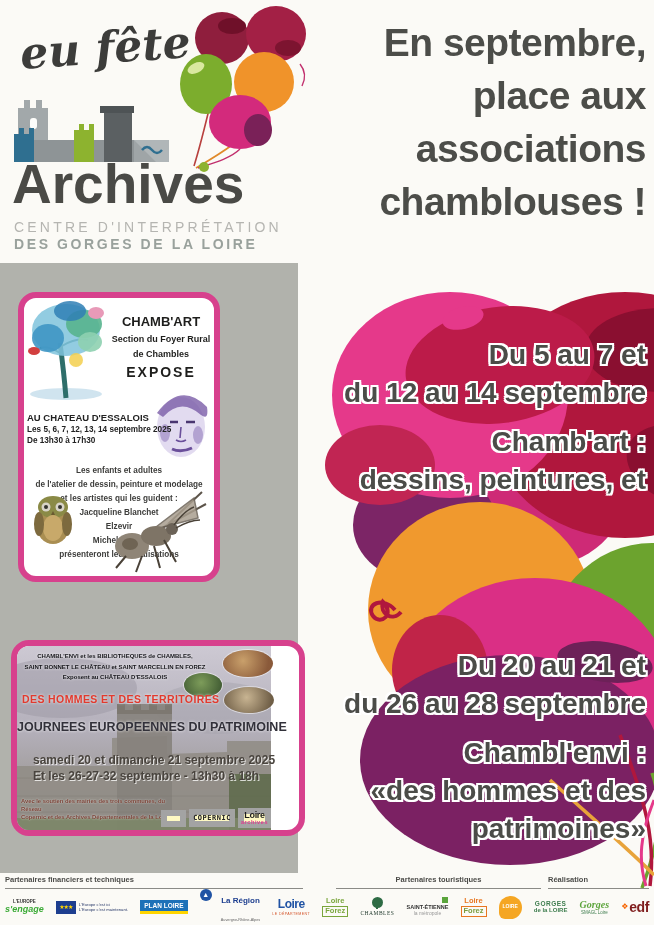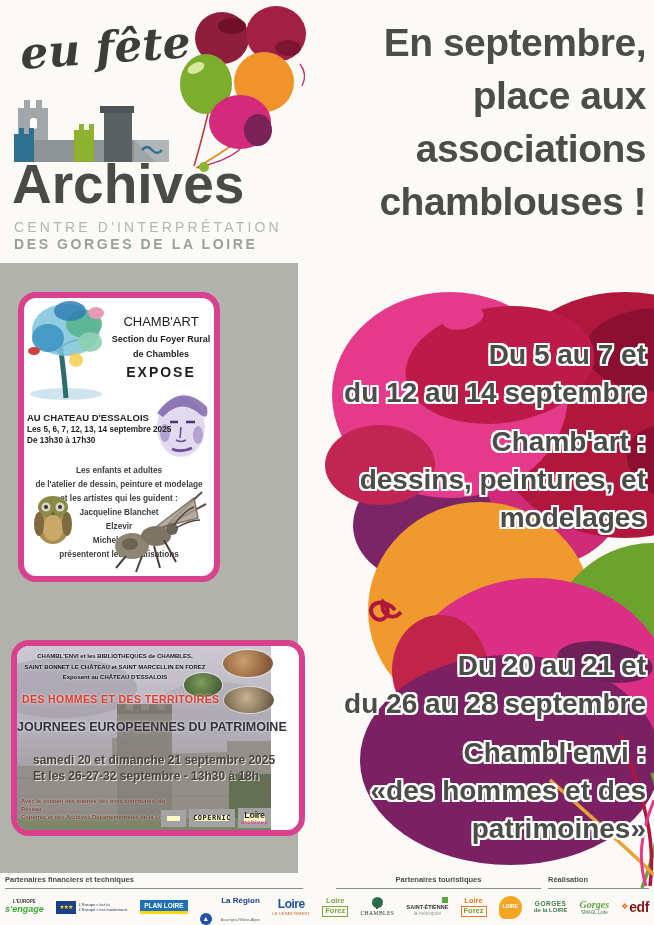--- a/index.html
+++ b/index.html
@@ -23,21 +23,21 @@
   
   .panel{position:absolute;left:0;top:263px;width:298px;height:610px;background:#b1b2ac;}
 
   
   .poster{position:absolute;background:#fff;border:6px solid #d7418d;border-radius:18px;box-sizing:border-box;}
   #poster1{left:18px;top:292px;width:202px;height:290px;}
   #poster2{left:11px;top:640px;width:294px;height:196px;overflow:hidden;}
 
   .p1-tree{position:absolute;left:2px;top:0;}
   .p1-titleblock{position:absolute;left:86px;top:16px;width:102px;text-align:center;color:#1e1e1c;}
-  .p1-title{font-size:13px;font-weight:400;}
+  .p1-title{font-size:13px;font-weight:700;}
   .p1-sub{font-size:9px;font-weight:700;margin-top:5px;}
   .p1-expose{font-size:14px;font-weight:800;letter-spacing:2px;margin-top:5px;text-align:center;}
   .p1-face{position:absolute;left:127px;top:87px;}
   .p1-venueblock{position:absolute;left:3px;top:114px;width:165px;color:#222;white-space:nowrap;}
   .p1-venue{font-size:9.5px;font-weight:800;}
   .p1-dates{font-size:8.2px;font-weight:700;margin-top:2px;}
   .p1-hours{font-size:8.2px;font-weight:700;margin-top:2px;}
   .p1-body{position:absolute;left:0;top:166px;width:190px;text-align:center;
     font-size:8.2px;font-weight:700;line-height:14px;color:#3d3d3b;}
   .p1-owl{position:absolute;left:8px;top:196px;}
@@ -88,21 +88,21 @@
   .fl{display:flex;flex-direction:column;align-items:center;justify-content:center;
     text-align:center;line-height:1.15;color:#444;}
   .fl-eu-top{font-size:4.5px;font-weight:700;color:#333;}
   .fl-eu-main{color:#3aaa35;font-size:9px;font-style:italic;font-weight:700;}
   .fl-flagrow{display:flex;align-items:center;gap:3px;}
   .euflag{width:20px;height:13px;background:#1d3e8f;color:#ffd500;font-size:6px;
     display:flex;align-items:center;justify-content:center;letter-spacing:-1px;}
   .fl-eutxt{font-size:4.2px;color:#2a3a6a;text-align:left;line-height:1.3;}
   .fl-plan{background:#1d71b8;color:#fff;font-size:6.5px;font-weight:700;padding:2px 4px;
     border-bottom:3px solid #ffd500;}
-  .fl-regionrow{display:flex;align-items:flex-end;gap:9px;}
+  .fl-regionrow{display:flex;align-items:flex-start;gap:9px;}
   .fl-region-ic{width:12px;height:12px;border-radius:50%;background:#2053a4;color:#fff;
     font-size:7px;display:flex;align-items:center;justify-content:center;}
   .fl-lr-name{font-size:8px;font-weight:700;color:#1d3e8f;}
   .fl-lr-sub{font-size:3.8px;color:#666;}
   .fl-loire{font-size:12px;font-weight:800;color:#2053a4;letter-spacing:-0.5px;}
   .fl-loire-sub{font-size:3.6px;color:#d4542a;letter-spacing:.4px;}
   .fl-lf1{color:#7aa63c;font-weight:700;font-size:7.5px;}
   .fl-lf1 .l2{border:1px solid #7aa63c;padding:0 2px;}
   .fl-lf2-a{color:#e87722;font-weight:700;font-size:7.5px;}
   .fl-lf2-b{color:#7a9c3e;font-weight:700;font-size:7.5px;border:1px solid #e87722;padding:0 2px;}
@@ -327,21 +327,20 @@
     <path d="M334,520 C320,555 318,580 326,606" stroke="#e5398a" stroke-width="3" fill="none"></path>
   </svg>
 
   <div class="rb" id="rb1">
     <div>Du 5 au 7 et</div>
     <div>du 12 au 14 septembre</div>
   </div>
   <div class="rb" id="rb2">
     <div>Chamb'art :</div>
     <div>dessins, peintures, et</div>
-    <div>modelages</div>
   </div>
   <div class="rb" id="rb3">
     <div>Du 20 au 21 et</div>
     <div>du 26 au 28 septembre</div>
   </div>
   <div class="rb" id="rb4">
     <div>Chambl'envi :</div>
     <div>«des hommes et des</div>
     <div>patrimoines»</div>
   </div>

